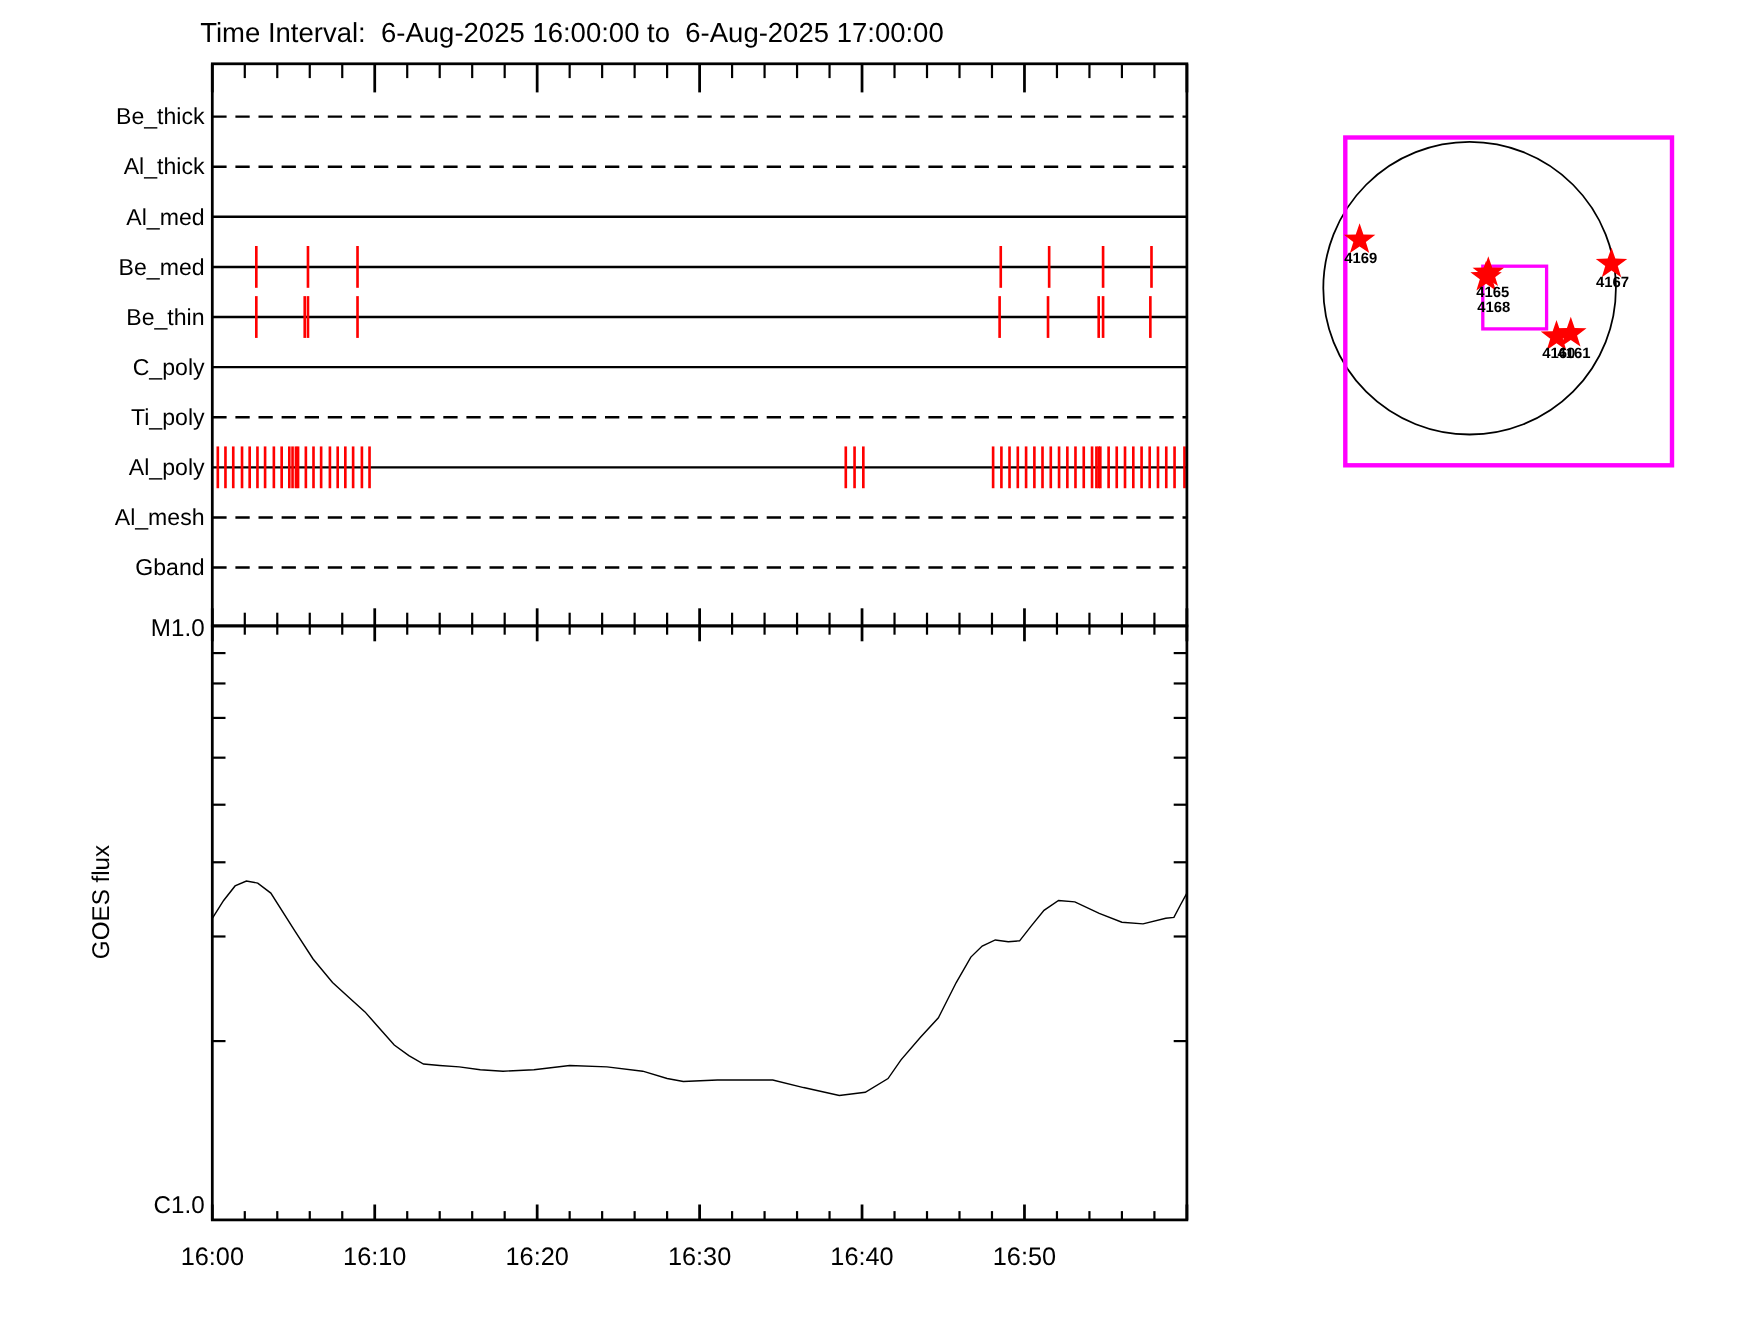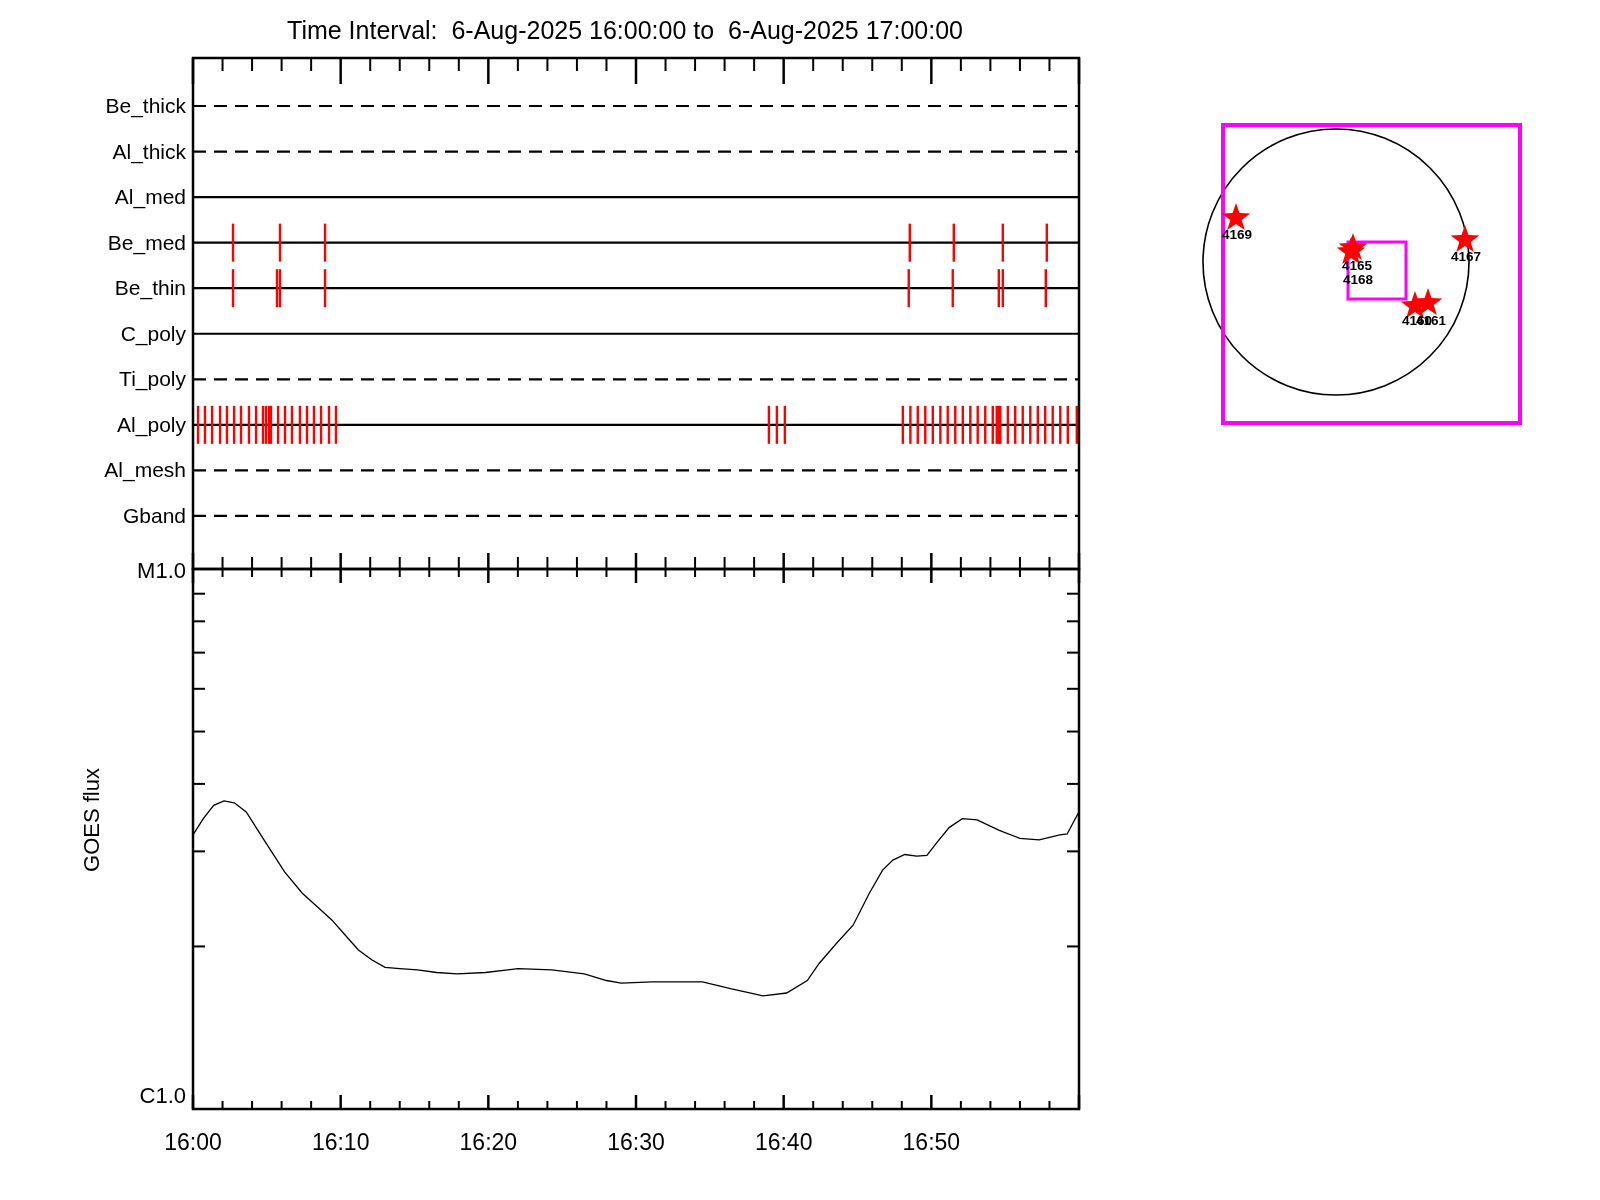--- a/index.html
+++ b/index.html
@@ -1,18 +1,18 @@
 <!DOCTYPE html>
 <html><head>
 <meta charset="utf-8">
 <style>
   html,body{margin:0;padding:0;background:#fff;}
   .canvas{position:relative;width:1600px;height:1200px;background:#ffffff;overflow:hidden;
           font-family:"Liberation Sans",sans-serif;}
-  .title{position:absolute;left:182px;top:16px;width:886px;text-align:center;
+  .title{position:absolute;left:182px;top:16px;width:886px;text-align:left;
          font-size:25px;color:#000;white-space:pre;}
   .goes-ylabel{position:absolute;left:92px;top:820px;transform:translate(-50%,-50%) rotate(-90deg);
          font-size:22px;color:#000;white-space:pre;}
   svg{position:absolute;left:0;top:0;}
 </style>
 </head>
 <body>
 
 <div class="canvas">
   <div class="title">Time Interval:  6-Aug-2025 16:00:00 to  6-Aug-2025 17:00:00</div>

